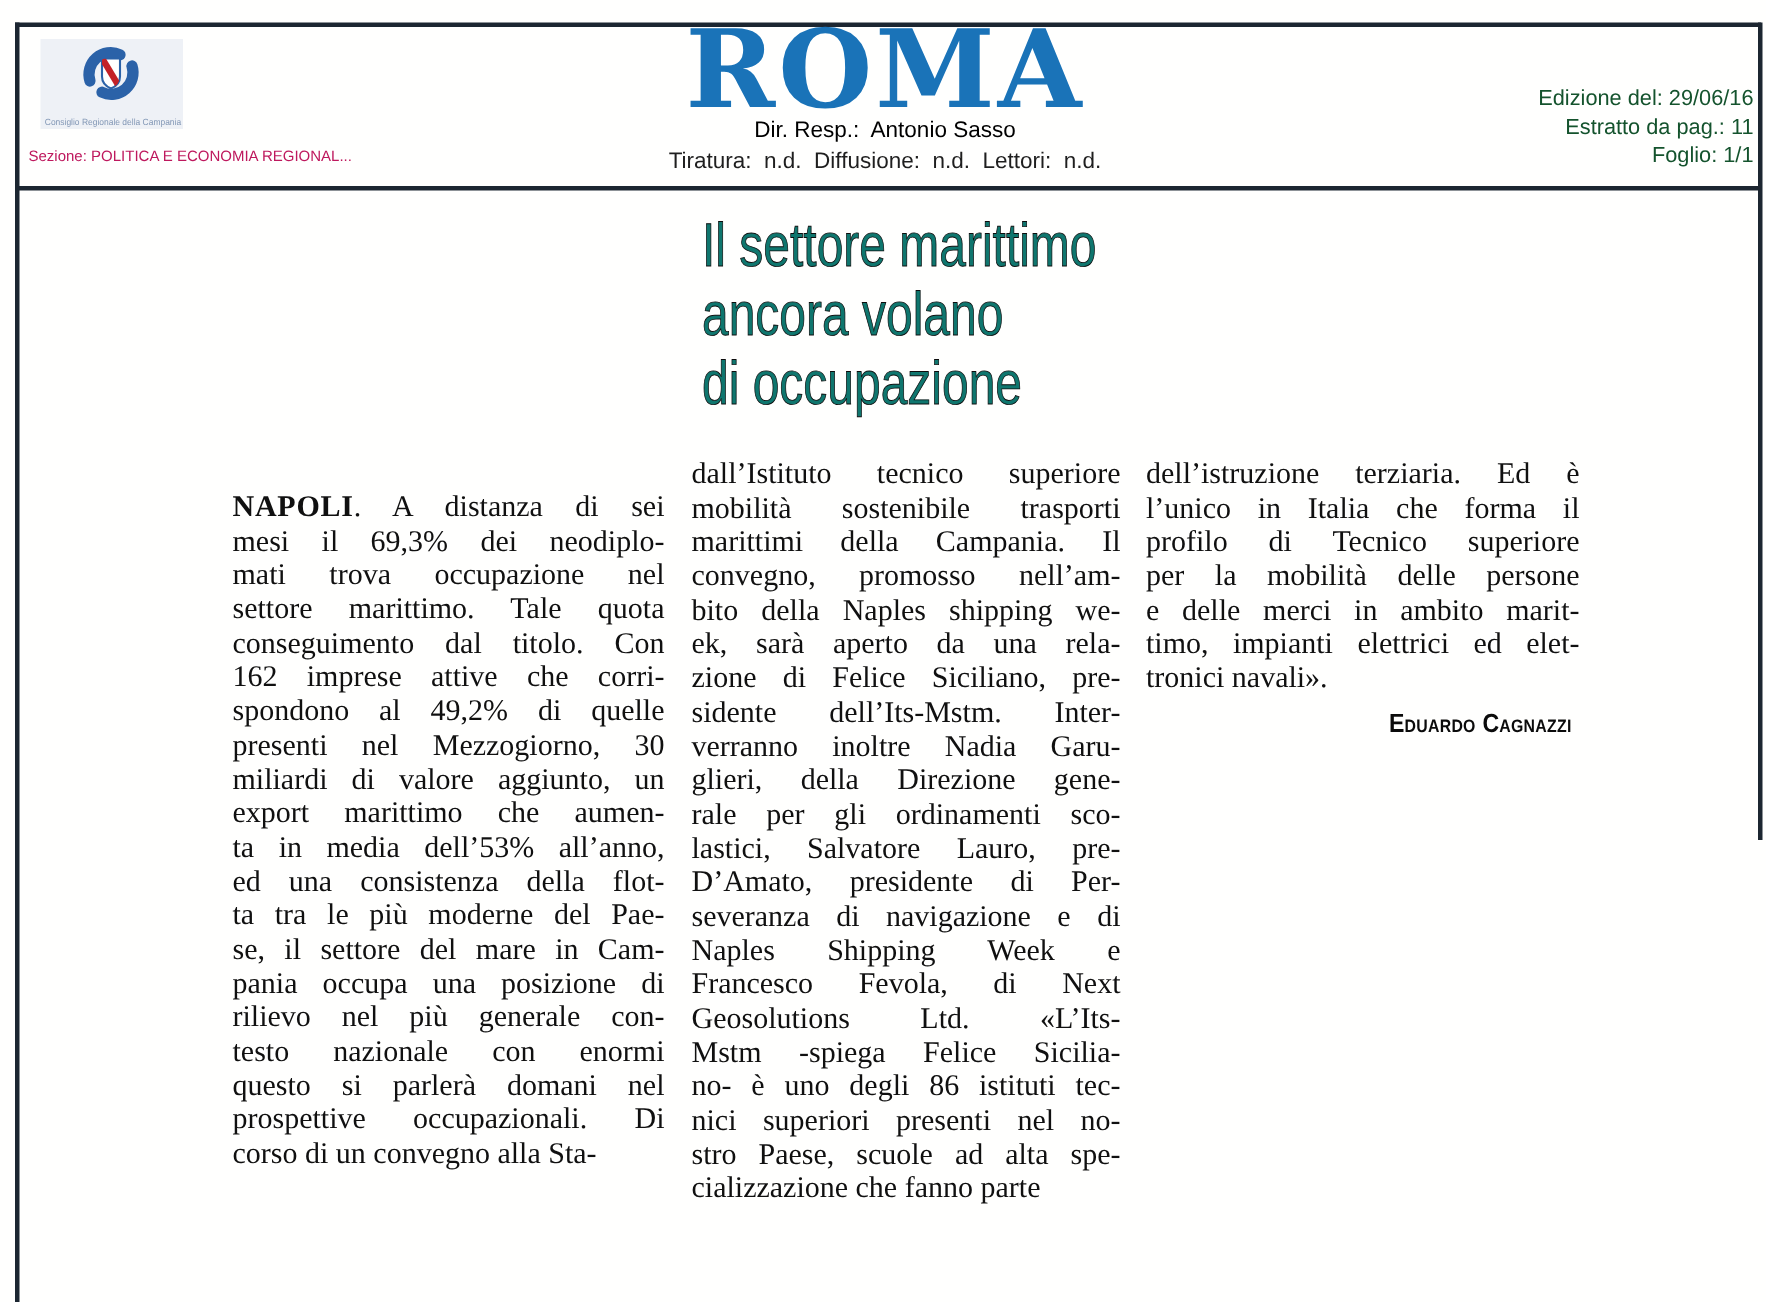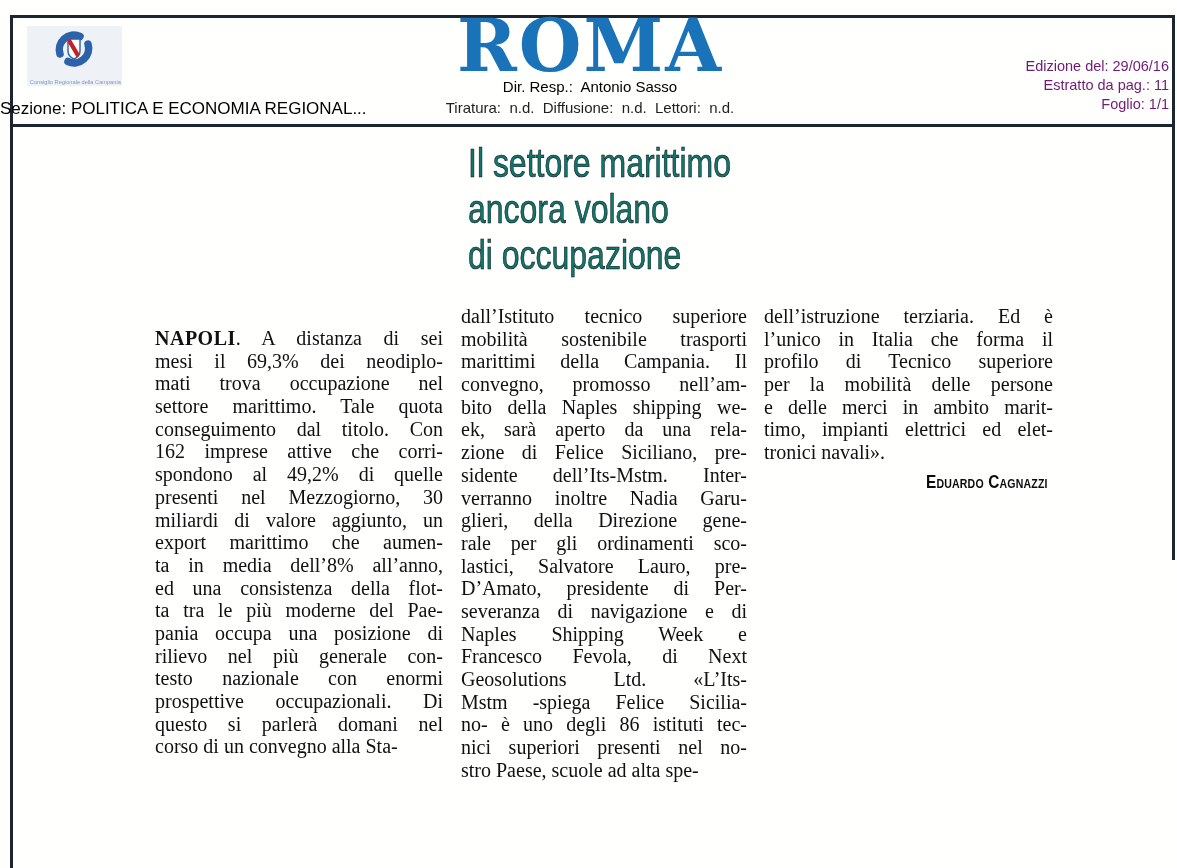--- a/index.html
+++ b/index.html
@@ -17,22 +17,22 @@
     font-size:6px;color:#8398b6;transform:scaleX(.94);transform-origin:center;
     white-space:nowrap;
   }
   .masthead{position:absolute;left:340px;top:18px;width:500px;text-align:center;}
   .masthead-title{
     font-family:"DejaVu Serif","Liberation Serif",serif;font-weight:700;
     font-size:72px;line-height:56px;letter-spacing:2px;color:#1a73b8;
   }
   .masthead-director{font-size:15px;color:#000000;margin-top:4px;white-space:pre;}
   .masthead-stats{font-size:15px;color:#1f1f1f;margin-top:4px;white-space:pre;}
-  .section-line{position:absolute;left:0;top:99px;font-size:17px;color:#000000;white-space:pre;}
-  .edition-block{position:absolute;right:8px;top:57px;text-align:right;font-size:14.5px;line-height:19px;color:#701a75;}
+  .section-line{position:absolute;left:19px;top:99px;font-size:10px;color:#be185d;white-space:pre;}
+  .edition-block{position:absolute;right:8px;top:57px;text-align:right;font-size:14.5px;line-height:19px;color:#14532d;}
   
   .article-title{position:absolute;left:468px;top:140px;color:#0f766e;}
   .title-line{
     font-family:"Liberation Sans",sans-serif;font-weight:400;font-size:41px;
     line-height:46px;white-space:nowrap;transform:scaleX(.78);transform-origin:left;
     -webkit-text-stroke:.6px #0d0d0d;
   }
   .col{position:absolute;font-family:"Liberation Serif",serif;font-size:20px;color:#101010;}
   .col-1{left:155px;top:327px;width:288px;}
   .col-2{left:461px;top:305px;width:286px;}
@@ -97,28 +97,29 @@
 
   <div class="line">mesi il 69,3% dei neodiplo-</div>
       <div class="line">mati trova occupazione nel</div>
       <div class="line">settore marittimo. Tale quota</div>
       <div class="line">conseguimento dal titolo. Con</div>
       <div class="line">162 imprese attive che corri-</div>
       <div class="line">spondono al 49,2% di quelle</div>
       <div class="line">presenti nel Mezzogiorno, 30</div>
       <div class="line">miliardi di valore aggiunto, un</div>
       <div class="line">export marittimo che aumen-</div>
-      <div class="line">ta in media dell’8% all’anno,</div>
+      <div class="line">ta in media dell’53% all’anno,</div>
       <div class="line">ed una consistenza della flot-</div>
       <div class="line">ta tra le più moderne del Pae-</div>
+      <div class="line">se, il settore del mare in Cam-</div>
       <div class="line">pania occupa una posizione di</div>
       <div class="line">rilievo nel più generale con-</div>
       <div class="line">testo nazionale con enormi</div>
+      <div class="line">questo si parlerà domani nel</div>
       <div class="line">prospettive occupazionali. Di</div>
-      <div class="line">questo si parlerà domani nel</div>
       <div class="line">corso di un convegno alla Sta-</div>
     </div>
 </div>
 
 <div class="col col-2">
   <div class="lines">
 
   <div class="line">dall’Istituto tecnico superiore</div>
       <div class="line">mobilità sostenibile trasporti</div>
       <div class="line">marittimi della Campania. Il</div>
@@ -133,20 +134,21 @@
       <div class="line">lastici, Salvatore Lauro, pre-</div>
       <div class="line">D’Amato, presidente di Per-</div>
       <div class="line">severanza di navigazione e di</div>
       <div class="line">Naples Shipping Week e</div>
       <div class="line">Francesco Fevola, di Next</div>
       <div class="line">Geosolutions Ltd. «L’Its-</div>
       <div class="line">Mstm -spiega Felice Sicilia-</div>
       <div class="line">no- è uno degli 86 istituti tec-</div>
       <div class="line">nici superiori presenti nel no-</div>
       <div class="line">stro Paese, scuole ad alta spe-</div>
+      <div class="line">cializzazione che fanno parte</div>
     </div>
 </div>
 
 <div class="col col-3">
   <div class="lines">
 
   <div class="line">dell’istruzione terziaria. Ed è</div>
       <div class="line">l’unico in Italia che forma il</div>
       <div class="line">profilo di Tecnico superiore</div>
       <div class="line">per la mobilità delle persone</div>

